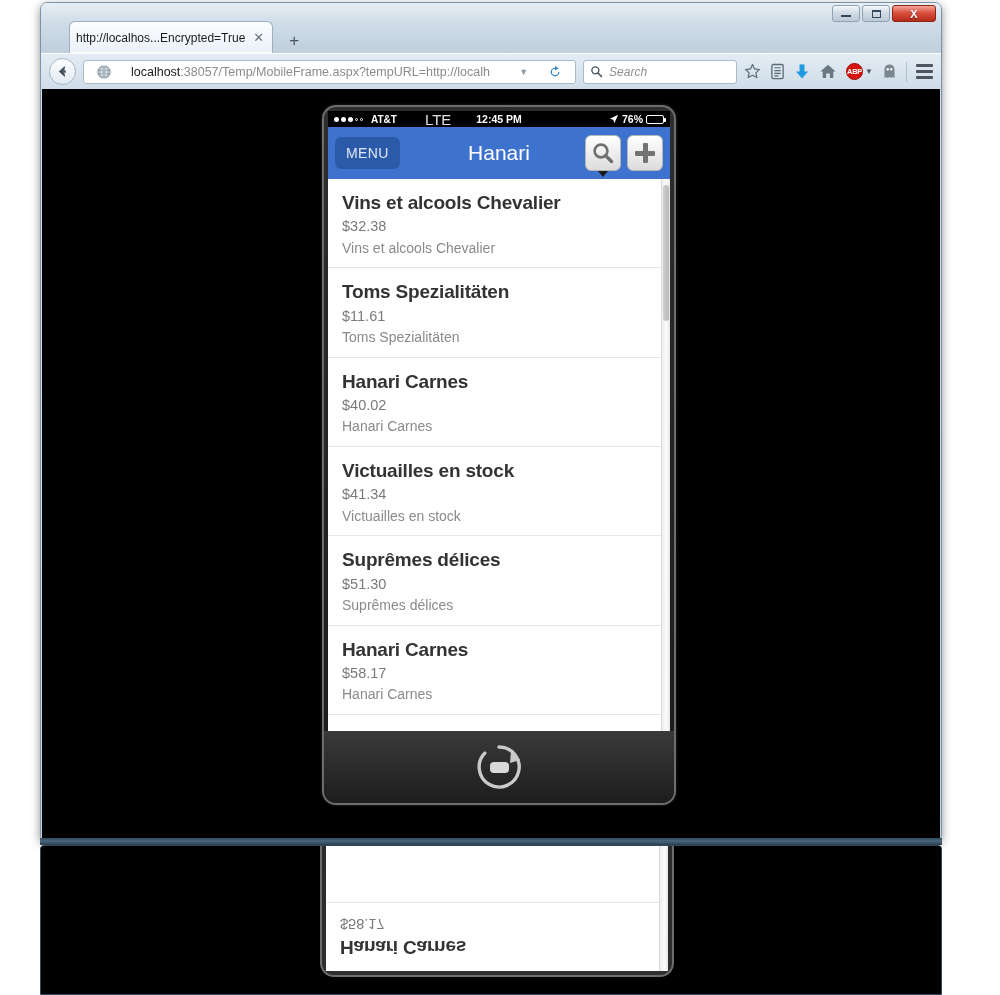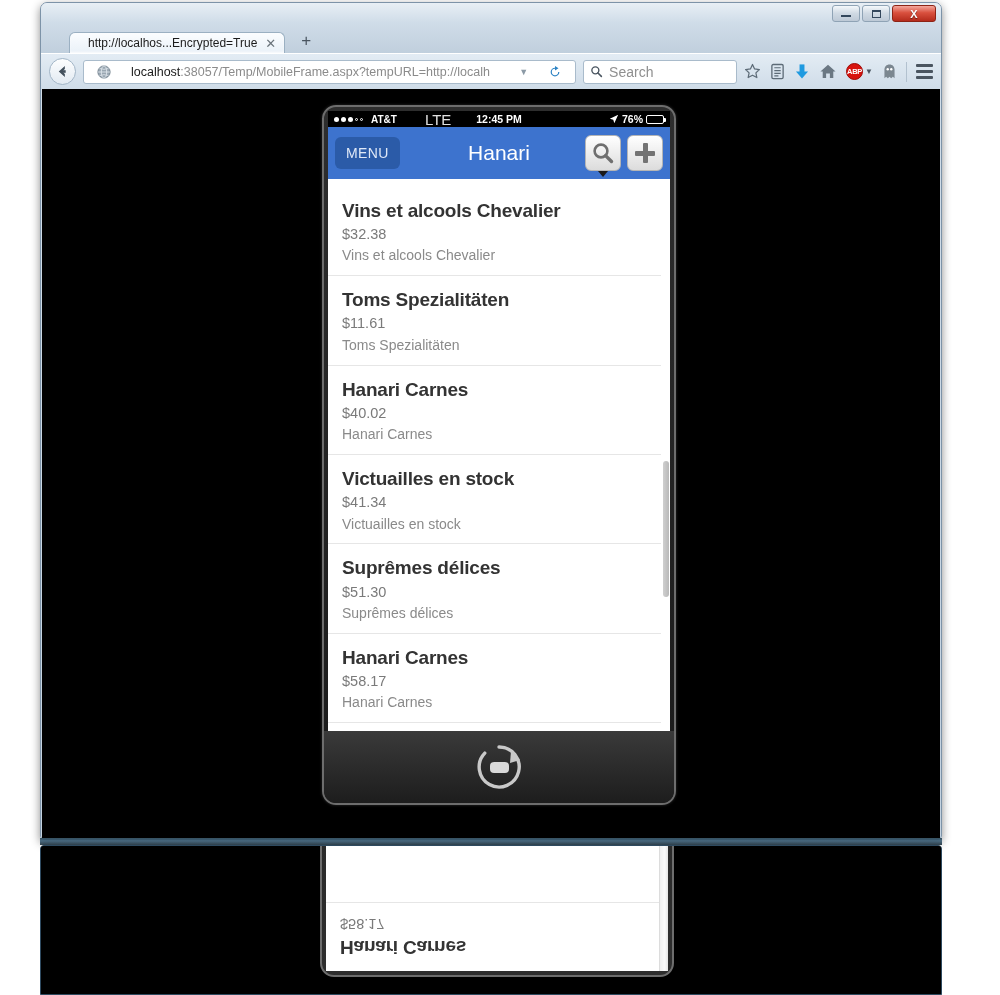--- a/index.html
+++ b/index.html
@@ -77,24 +77,24 @@
     position: relative;
     height: 30px;
     width: 100%;
     padding-left: 28px;
     display: flex;
     align-items: flex-end;
     background: linear-gradient(to bottom, #cfdce8 0%, #c0cfdd 100%);
   }
   .tab {
     position: relative;
-    height: 21px;
-    display: flex;
-    align-items: center;
-    padding: 0 8px 0 18px;
+    height: 32px;
+    display: flex;
+    align-items: center;
+    padding: 0 8px 0 6px;
     background: linear-gradient(to bottom, #fbfdff 0%, #eaf1f8 100%);
     border: 1px solid #9bb0c2;
     border-bottom: none;
     border-radius: 6px 6px 0 0;
     box-shadow: 0 -1px 2px rgba(255,255,255,0.8) inset;
   }
   .tab-title {
     font-size: 12px;
     color: #1b1b1b;
     white-space: nowrap;
@@ -173,22 +173,23 @@
     background: #ffffff;
     border: 1px solid #a9bbcb;
     border-radius: 3px;
     display: flex;
     align-items: center;
     padding: 0 6px;
     gap: 6px;
     cursor: text;
   }
   .search-ph {
-    font-size: 14px;
+    font-size: 12px;
     color: #8f8f8f;
+    font-style: italic;
   }
 
   .tool-icons { display: flex; align-items: center; gap: 9px; flex: 0 0 auto; }
   .tool-ico { cursor: pointer; display: flex; align-items: center; }
   .toolbar-sep { width:1px; height:20px; background:#b2c1cf; }
 
   .abp-badge {
     width: 17px; height: 17px; border-radius: 50%;
     background: #d8140f;
     color: #fff; font-size: 7.5px; font-weight: bold;
@@ -309,21 +310,20 @@
   .plus-h { position:absolute; width:20px; height:5px; background:#737373; border-radius:1px; }
   .plus-v { position:absolute; width:5px; height:20px; background:#737373; border-radius:1px; }
 
   
   .viewport {
     flex: 1 1 auto;
     background: #ffffff;
     position: relative;
     overflow: hidden;
     display: flex;
-    align-items: center;
   }
   .list-wrap { flex:1 1 auto; padding: 0 0 0 0; }
   .list-item {
     padding: 12px 14px 11px 14px;
     border-bottom: 1px solid #e6e6e6;
     cursor: pointer;
   }
   .list-item:first-child { border-top: none; }
   .li-title {
     font-size: 19px;

